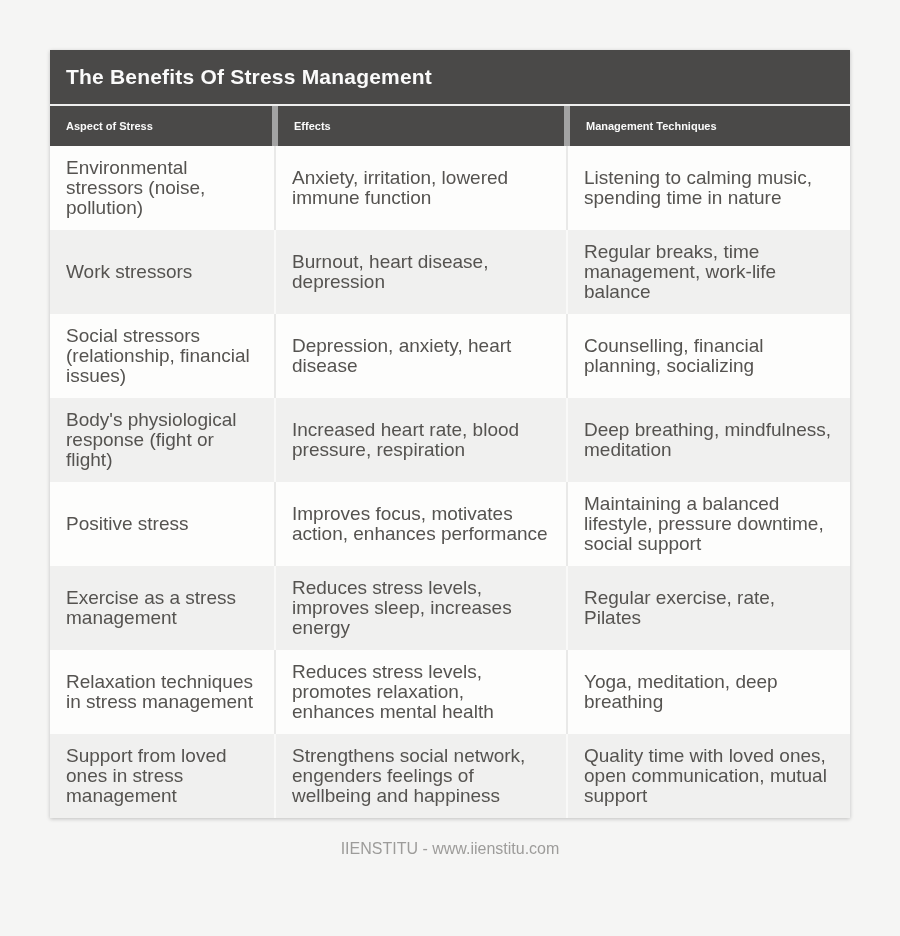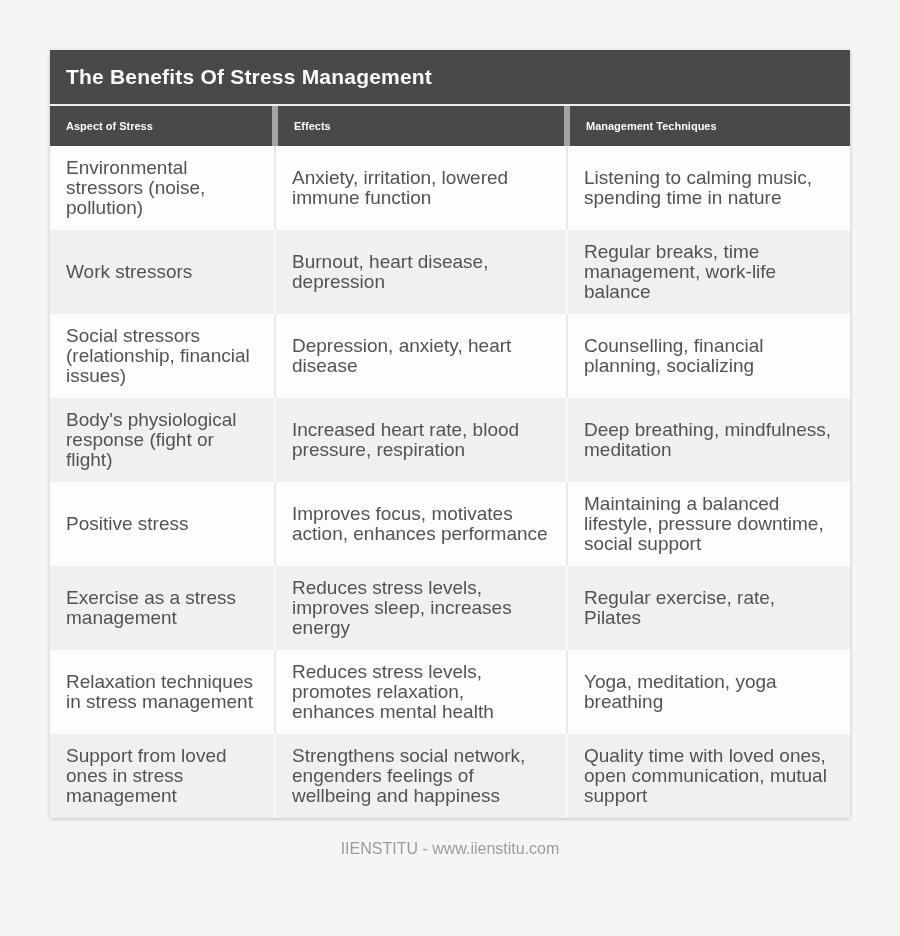--- a/index.html
+++ b/index.html
@@ -124,21 +124,21 @@
 
   <tr>
     <td>Exercise as a stress management</td>
     <td>Reduces stress levels, improves sleep, increases energy</td>
     <td>Regular exercise, rate, Pilates</td>
   </tr>
 
   <tr>
     <td>Relaxation techniques in stress management</td>
     <td>Reduces stress levels, promotes relaxation, enhances mental health</td>
-    <td>Yoga, meditation, yoga breathing</td>
+    <td>Yoga, meditation, deep breathing</td>
   </tr>
 
   <tr>
     <td>Support from loved ones in stress management</td>
     <td>Strengthens social network, engenders feelings of wellbeing and happiness</td>
     <td>Quality time with loved ones, open communication, mutual support</td>
   </tr>
 </tbody>
   </table>
 </div>

